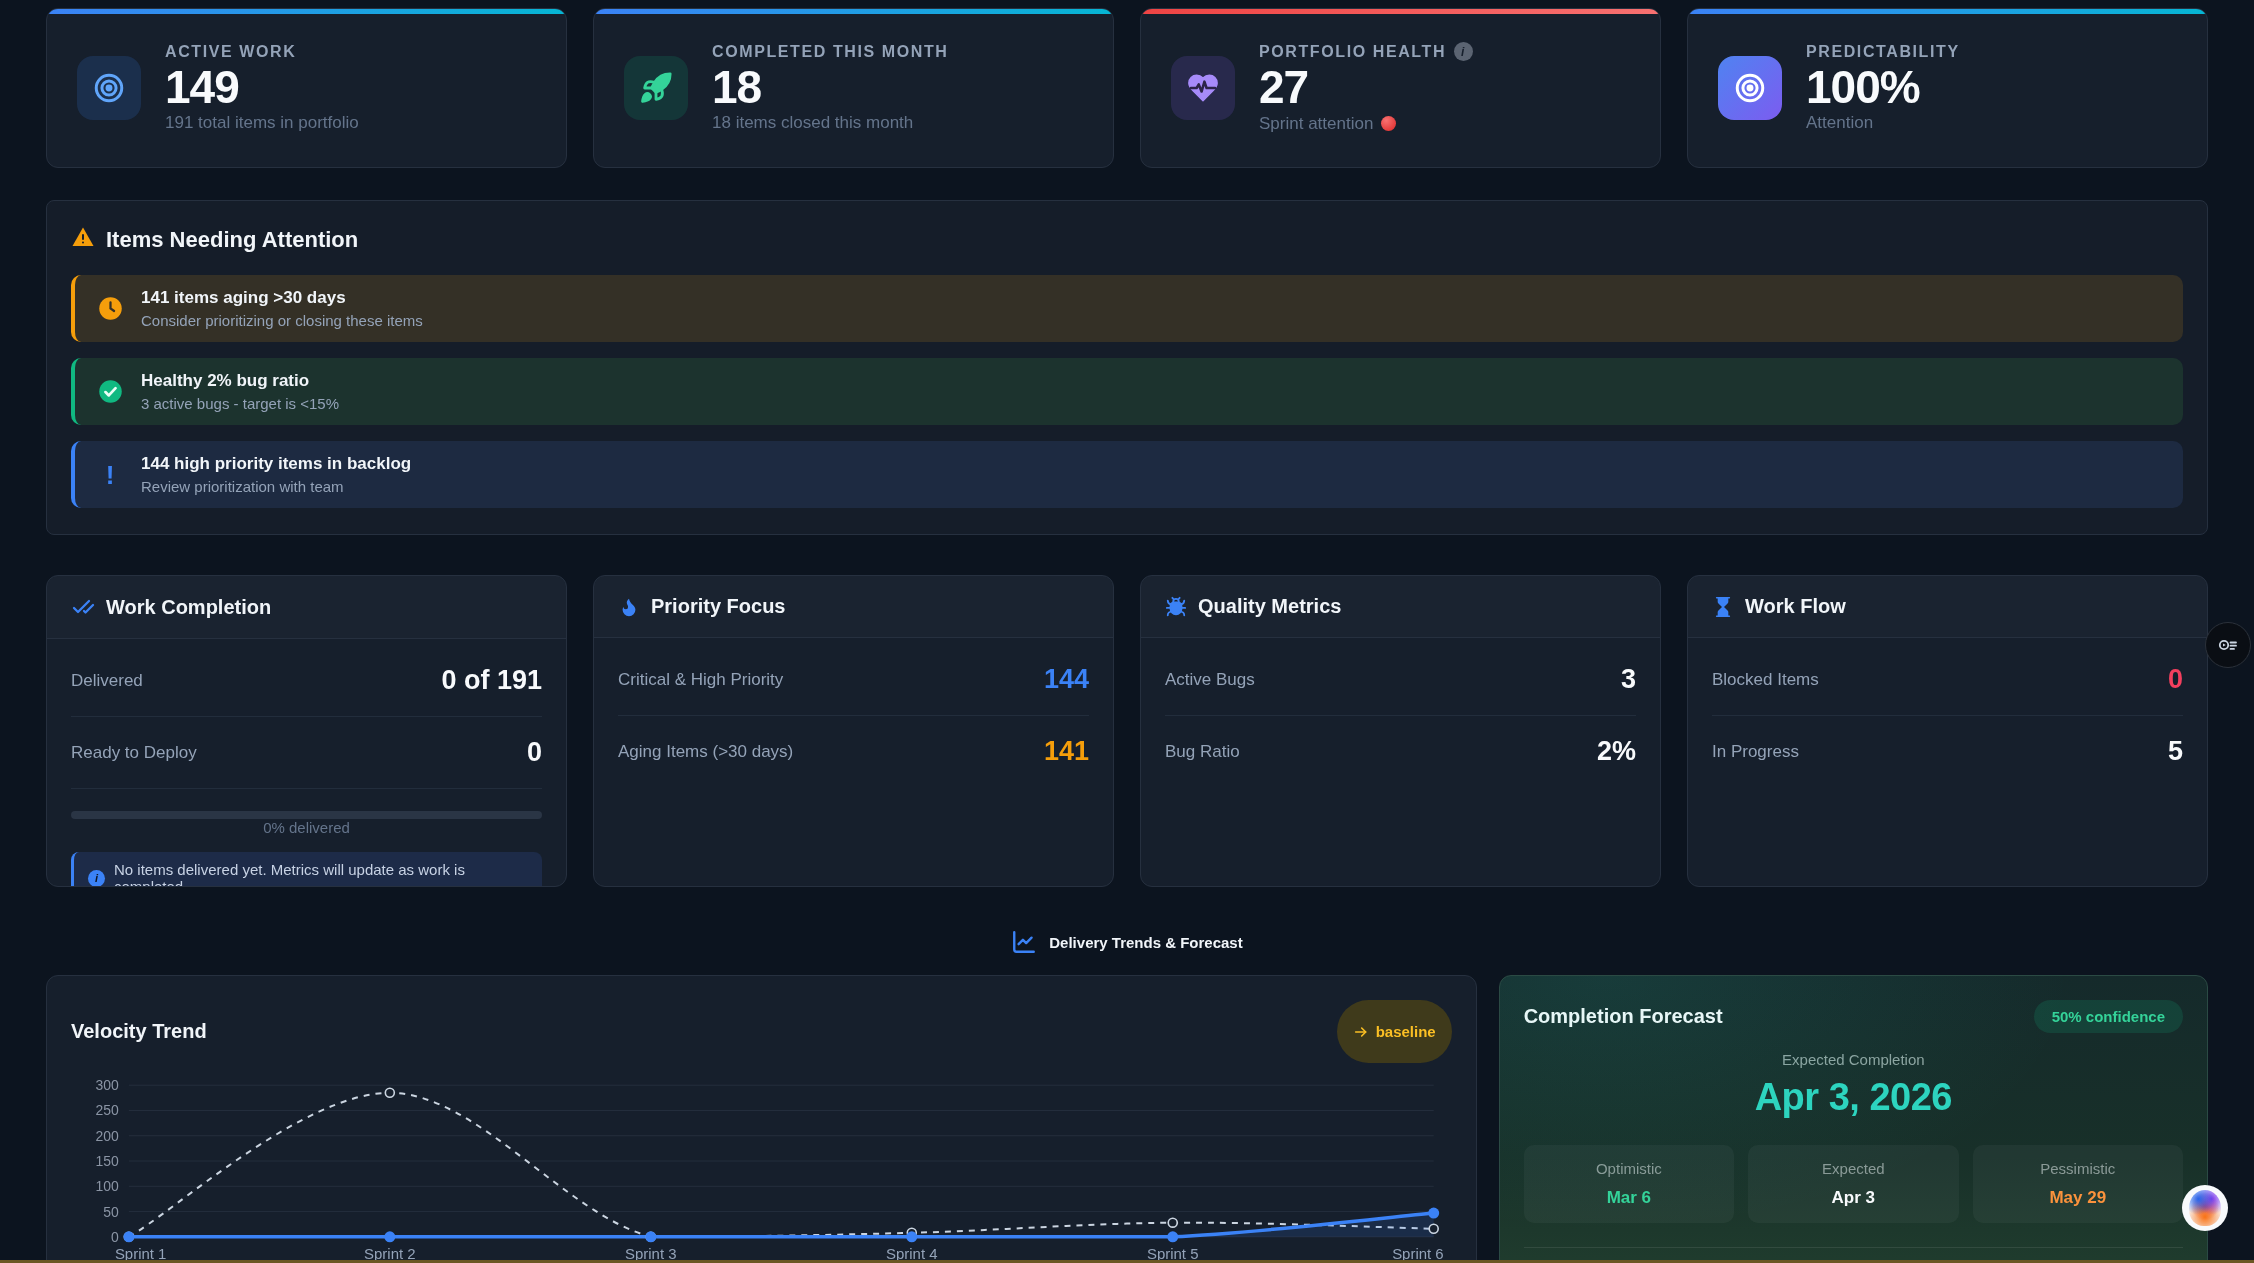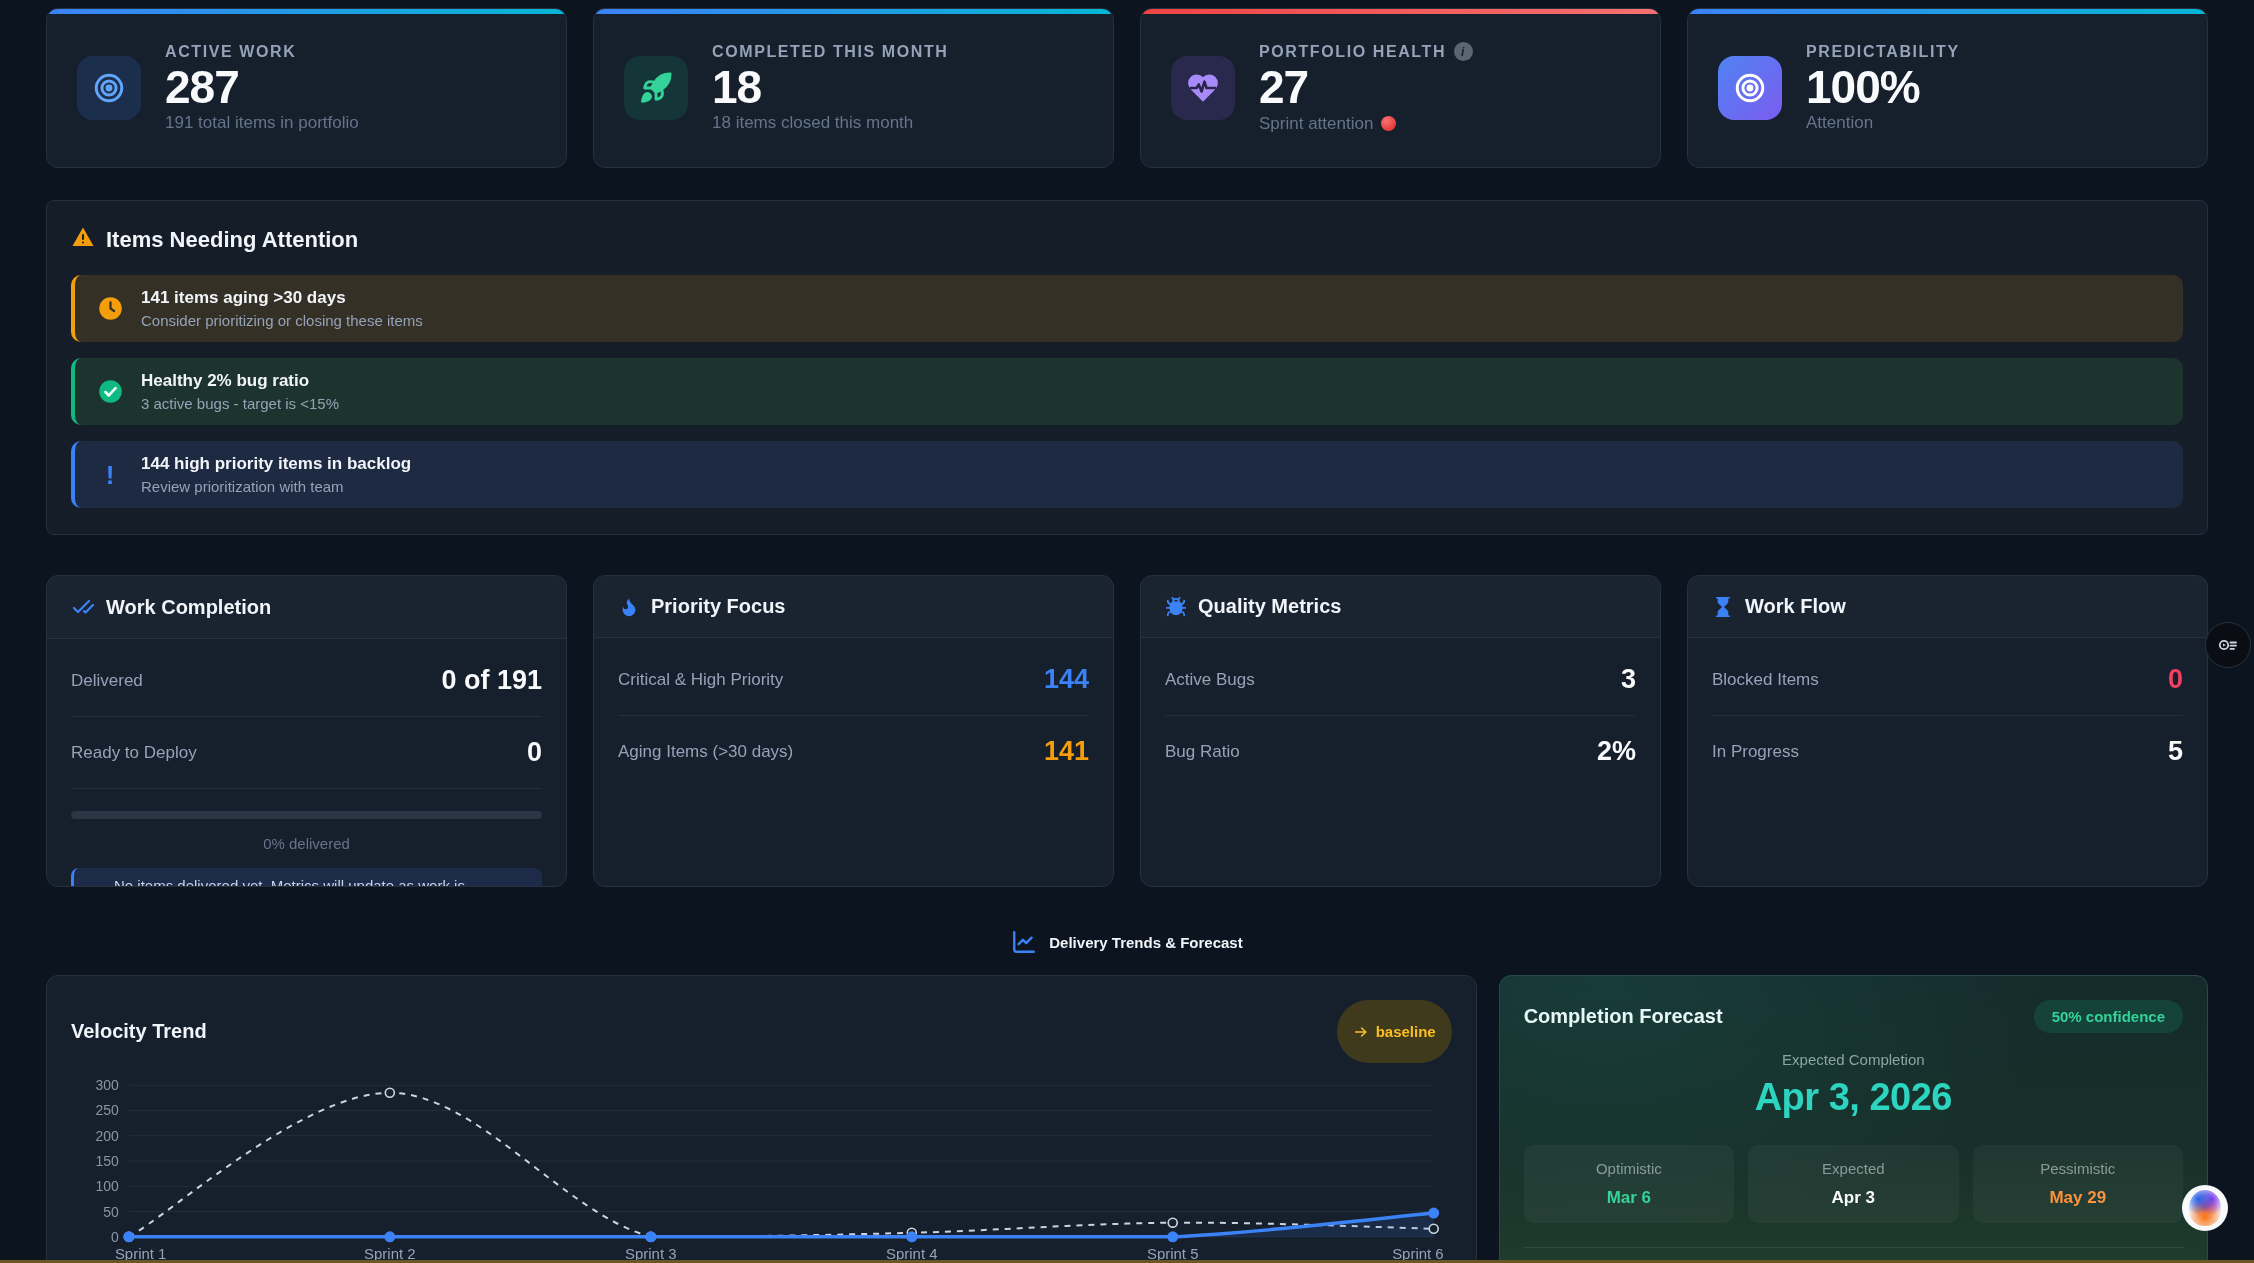--- a/index.html
+++ b/index.html
@@ -59,21 +59,21 @@
     background:rgba(255,255,255,.02); border-bottom:1px solid #26303f;
     font-size:20px; font-weight:700; color:#f1f5f9; }
   .metric-header .hicon { color:#3b82f6; display:flex; }
   .metric-body { padding:6px 24px 22px 24px; }
   .metric-line { display:flex; align-items:center; justify-content:space-between; padding:20px 0; border-bottom:1px solid #222d3c; }
   .metric-line.no-border { border-bottom:none;gap:28px; }
   .m-label { font-size:17px; color:#94a3b8; }
   .m-value { font-size:27px; font-weight:800; color:#f8fafc; }
   .progress-track { margin-top:22px; height:8px; border-radius:999px; background:#2a3545; overflow:hidden; }
   .progress-fill { height:100%; background:#3b82f6; border-radius:999px; }
-  .progress-label { text-align:center; font-size:15px; color:#64748b; margin-top:16px; }
+  .progress-label { text-align:center; font-size:15px; color:#64748b; margin-top:0; }
   .note-box { margin-top:16px; background:#1d2b48; border-left:3px solid #3b82f6; border-radius:8px;
     padding:9px 14px; font-size:15px; color:#c7d2e4; display:flex; align-items:center; gap:9px; }
   .note-info { width:17px; height:17px; border-radius:50%; background:#3b82f6; color:#0c1524; flex:0 0 auto;
     font-size:11px; font-weight:700; font-style:italic; display:inline-flex; align-items:center; justify-content:center; }
 
   
   .trends-heading { margin:42px 0 20px 0; display:flex; align-items:center; justify-content:center; gap:12px;
     font-size:15px; font-weight:700; color:#f1f5f9; }
   .trends-heading .hicon { color:#3b82f6; display:flex; }
 
@@ -135,21 +135,21 @@
       <div class="kpi-accent accent-blue-cyan"></div>
       <div class="icon-tile tile-blue">
         <svg class="ic" width="34" height="34" viewBox="0 0 24 24" fill="none" stroke="currentColor" stroke-width="2.1">
           <circle cx="12" cy="12" r="9"></circle>
             <circle cx="12" cy="12" r="5"></circle>
             <circle cx="12" cy="12" r="1.4" fill="currentColor"></circle>
         </svg>
       </div>
       <div class="kpi-text">
         <div class="kpi-label">ACTIVE WORK</div>
-        <div class="kpi-value">287</div>
+        <div class="kpi-value">149</div>
         <div class="kpi-sub">191 total items in portfolio</div>
       </div>
     </div>
 
     <div class="kpi-card">
       <div class="kpi-accent accent-blue-cyan"></div>
       <div class="icon-tile tile-green">
         <svg class="ic" width="34" height="34" viewBox="0 0 24 24" fill="none" stroke="currentColor" stroke-width="2" stroke-linecap="round" stroke-linejoin="round">
           <path d="M4.5 16.5c-1.5 1.26-2 5-2 5s3.74-.5 5-2c.71-.84.7-2.13-.09-2.91a2.18 2.18 0 0 0-2.91-.09z" fill="currentColor"></path>
           <path d="M12 15l-3-3a22 22 0 0 1 2-3.95A12.88 12.88 0 0 1 22 2c0 2.72-.78 7.5-6 11a22.35 22.35 0 0 1-4 2z" fill="currentColor"></path>

